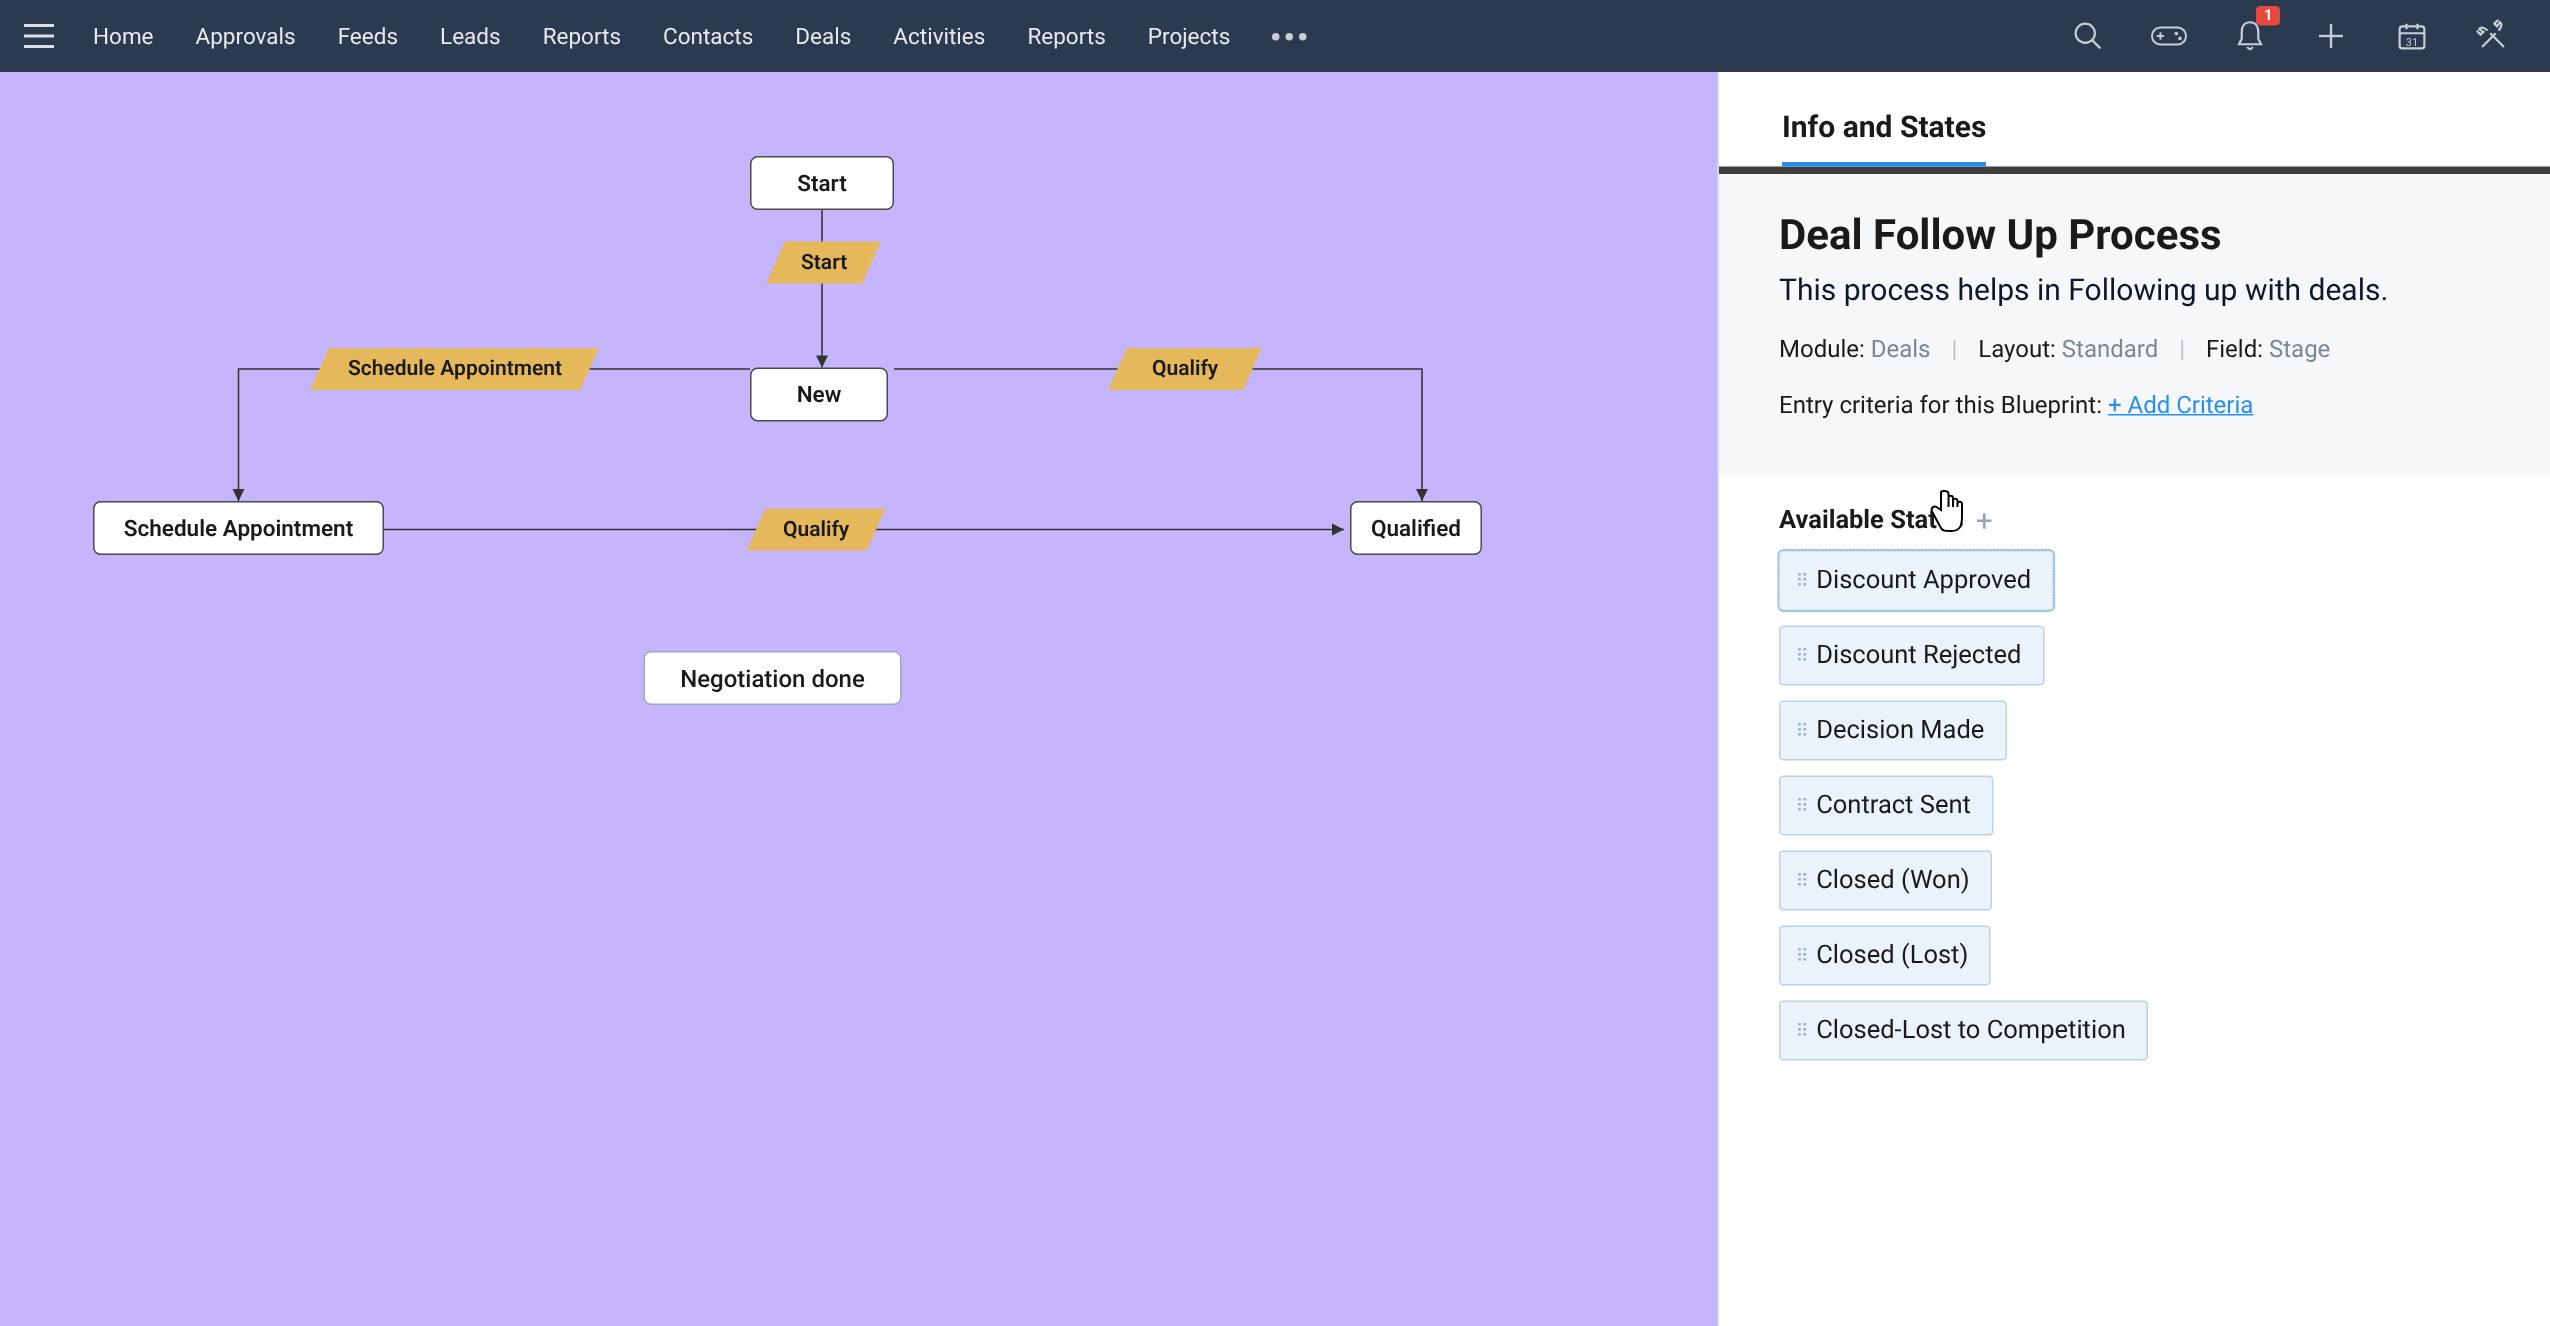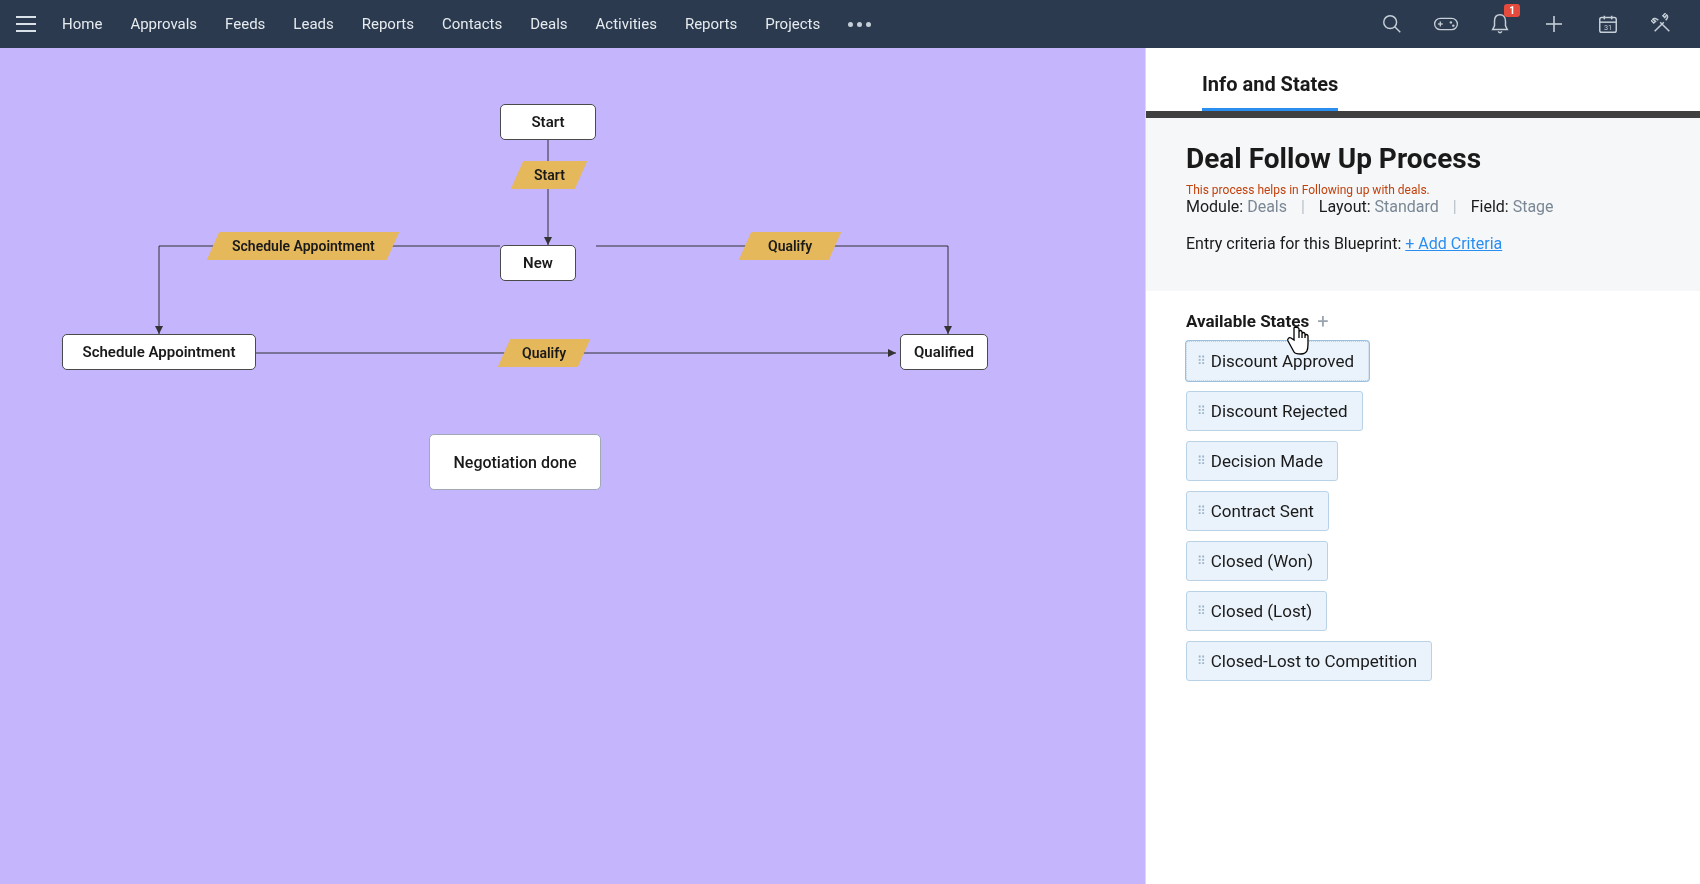--- a/index.html
+++ b/index.html
@@ -43,25 +43,25 @@
 svg.arrows { position:absolute; inset:0; width:100%; height:100%; }
 svg.arrows line, svg.arrows polyline { stroke:#333; stroke-width:1; fill:none; }
 .arrow-head { fill:#333; }
 
 .cursor-hand { position:absolute; z-index:50; pointer-events:none; }
 
 .sidebar {
   width: 555px; border-left:1px solid #d8dde3; display:flex; flex-direction:column;
   background:#fff;
 }
-.side-tabs { padding:24px 40px 0 56px; border-bottom:7px solid #404040; }
+.side-tabs { padding:24px 40px 0 42px; border-bottom:5px solid #404040; }
 .side-tab { display:inline-block; font-size:20px; font-weight:700; color:#1a1a1a; padding-bottom:12px; border-bottom:3px solid #2a8ef0; }
 .side-body { background:#f5f7f9; padding:24px 40px 26px 40px; }
 .proc-title { font-size:28px; font-weight:700; color:#1a1a1a; margin-bottom:8px; }
-.proc-desc { font-size:12px; color:#c2410c; }
+.proc-desc { font-size:20px; color:#0f172a; margin-bottom:18px; }
 .meta-row { font-size:16px; color:#1a1a1a; margin-bottom:18px; }
 .meta-row .lbl { color:#1a1a1a; }
 .meta-row .val { color:#7b8794; }
 .meta-row .sep { color:#b8c0c8; margin:0 10px; }
 .entry-link { color:#2a8ef0; }
 .states-section { padding:20px 40px; }
 .states-heading { font-size:17px; font-weight:700; color:#1a1a1a; display:flex; align-items:center; gap:8px; }
 .add-state { color:#9aa4af; font-size:20px; font-weight:400; cursor:pointer; line-height:1; }
 .state-chips { margin-top:10px; display:flex; flex-direction:column; gap:10px; align-items:flex-start; }
 .state-chip {
@@ -165,42 +165,42 @@
       <polygon class="arrow-head" points="896,305 888,301 888,309"></polygon>
     </svg>
 
     <div class="state-box" style="left:500px; top:56px; width:96px;">
         <span>Start</span>
       </div>
     <div class="transition" style="left:517px; top:113px; width:64px;">
         <span>Start</span>
       </div>
 
-    <div class="state-box" style="left:500px; top:197px; width:76px;">
+    <div class="state-box" style="left:500px; top:197px; width:92px;">
         <span>New</span>
       </div>
 
     <div class="transition" style="left:213px; top:184px; width:180px;">
         <span>Schedule Appointment</span>
       </div>
     <div class="transition" style="left:745px; top:184px; width:90px;">
         <span>Qualify</span>
       </div>
 
     <div class="state-box" style="left:62px; top:286px; width:194px;">
         <span>Schedule Appointment</span>
       </div>
     <div class="transition" style="left:504px; top:291px; width:80px;">
         <span>Qualify</span>
       </div>
     <div class="state-box" style="left:900px; top:286px; width:88px;">
         <span>Qualified</span>
       </div>
 
-    <div class="state-box loose" style="left:429px; top:386px; width:172px; height:56px;">
+    <div class="state-box loose" style="left:429px; top:386px; width:172px; height:36px;">
         <span>Negotiation done</span>
       </div>
   </div>
 
   <div class="sidebar">
     <div class="side-tabs">
       <div class="side-tab">Info and States</div>
     </div>
     <div class="side-body">
       <div class="proc-title">Deal Follow Up Process</div>

